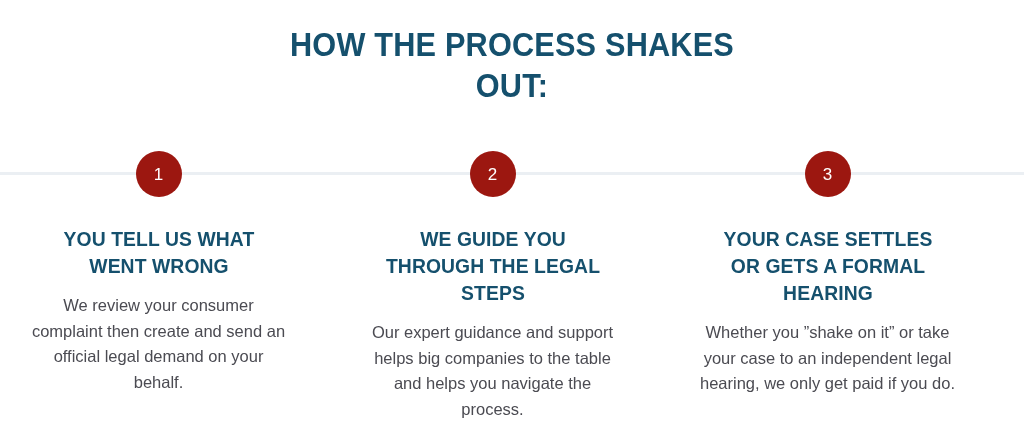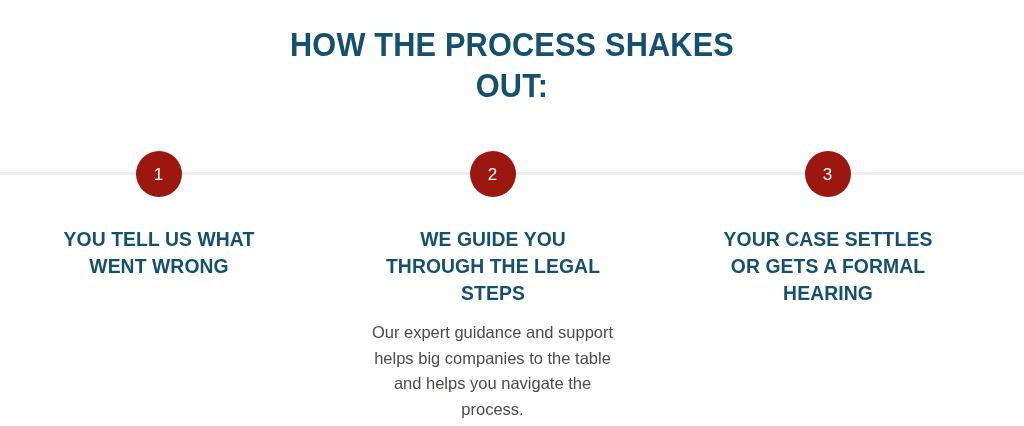--- a/index.html
+++ b/index.html
@@ -128,31 +128,33 @@
 
   <div class="timeline-rule"></div>
 
   <div class="steps">
 
     <div class="step step-1">
       <div class="step-badge">
         <span>1</span>
       </div>
       <h3 class="step-heading">YOU TELL US WHAT WENT WRONG</h3>
+      <p class="step-body">We review your consumer complaint then create and send an official legal demand on your behalf.</p>
     </div>
 
     <div class="step step-2">
       <div class="step-badge">
         <span>2</span>
       </div>
       <h3 class="step-heading">WE GUIDE YOU THROUGH THE LEGAL STEPS</h3>
       <p class="step-body">Our expert guidance and support helps big companies to the table and helps you navigate the process.</p>
     </div>
 
     <div class="step step-3">
       <div class="step-badge">
         <span>3</span>
       </div>
       <h3 class="step-heading">YOUR CASE SETTLES OR GETS A FORMAL HEARING</h3>
+      <p class="step-body">Whether you ”shake on it” or take your case to an independent legal hearing, we only get paid if you do.</p>
     </div>
 
   </div>
 </div>
 
 </body></html>

